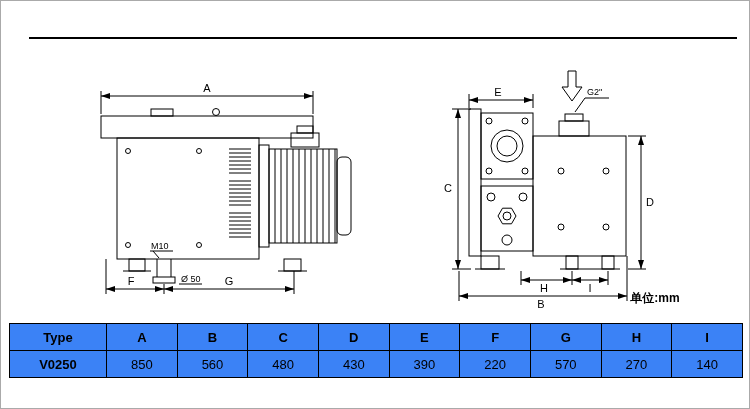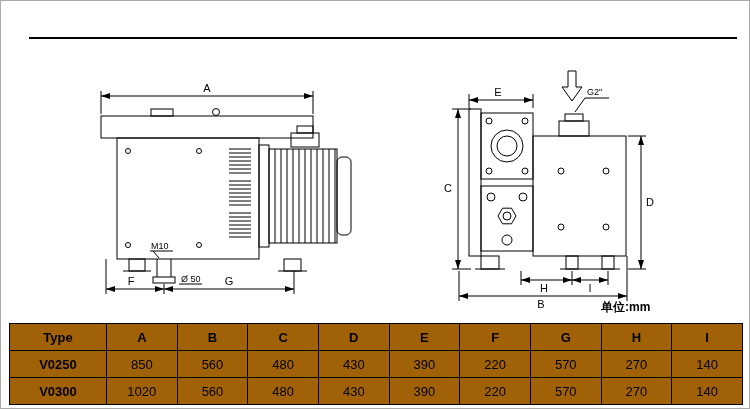--- a/index.html
+++ b/index.html
@@ -8,23 +8,23 @@
   #page { position:relative; width:750px; height:409px; background:#fff; border:1px solid #aaa; overflow:hidden; }
 
   .page-title { position:absolute; left:30px; top:12px; font-size:14px; font-weight:bold; letter-spacing:0.5px; }
   .title-rule { position:absolute; left:28px; top:36px; width:708px; height:2px; background:#000; }
 
   .drawing { position:absolute; }
   svg line, svg rect, svg circle, svg polygon, svg path { fill:none; stroke:#000; stroke-width:1; }
   svg text { stroke:none; fill:#000; font-size:11px; font-family:"Liberation Sans", sans-serif; }
   svg text.small { font-size:9px; }
 
-  .unit-label { position:absolute; left:600px; top:298px; width:108px; text-align:left; font-size:12px; font-weight:bold; }
-
-  table { position:absolute; left:8px; top:322px; width:734px; border-collapse:collapse; table-layout:fixed; text-align:center; font-size:13px; background:#a16207; }
+  .unit-label { position:absolute; left:600px; top:289px; width:108px; text-align:center; font-size:12px; font-weight:bold; }
+
+  table { position:absolute; left:8px; top:322px; width:734px; border-collapse:collapse; table-layout:fixed; text-align:center; font-size:13px; background:#3b82f6; }
   col.c-type { width:97px; }
   th, td { border:1px solid #000; height:27px; padding:0; vertical-align:middle; }
   th { font-weight:bold; }
   td.type-cell { font-weight:bold; }
 </style>
 </head>
 <body>
 
 <div id="page">
 
@@ -232,28 +232,16 @@
         <td>850</td>
         <td>560</td>
         <td>480</td>
         <td>430</td>
         <td>390</td>
         <td>220</td>
         <td>570</td>
         <td>270</td>
         <td>140</td>
       </tr>
-      <tr>
-        <td class="type-cell">V0300</td>
-        <td>1020</td>
-        <td>560</td>
-        <td>480</td>
-        <td>430</td>
-        <td>390</td>
-        <td>220</td>
-        <td>570</td>
-        <td>270</td>
-        <td>140</td>
-      </tr>
     </tbody>
   </table>
 
 </div>
 
 </body></html>

